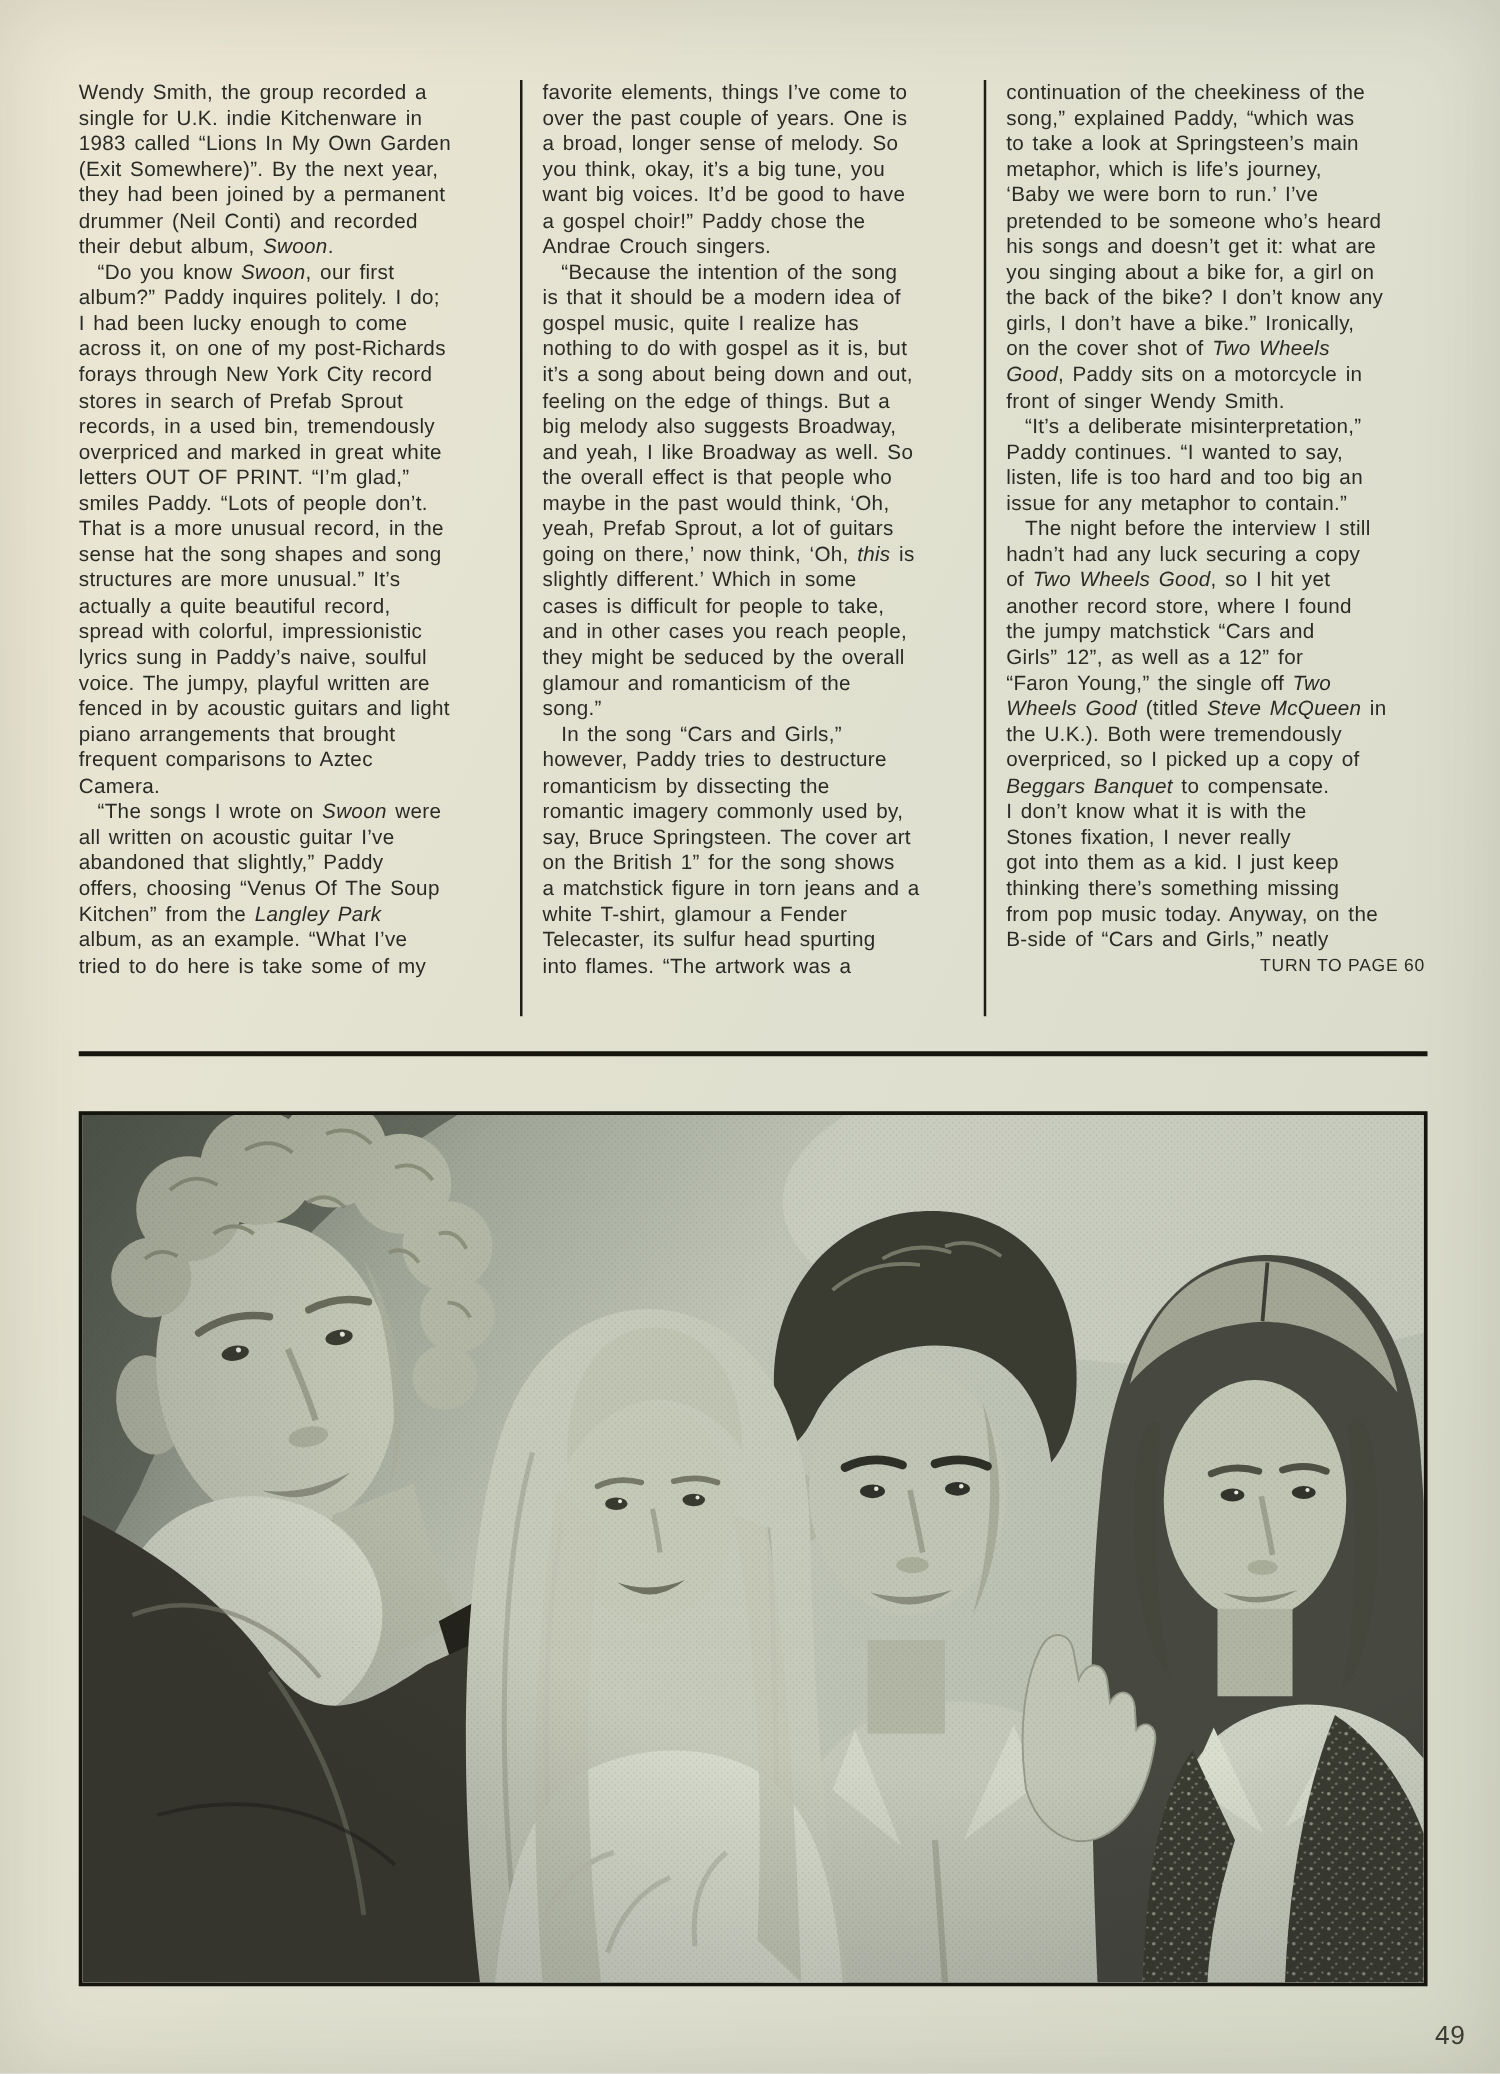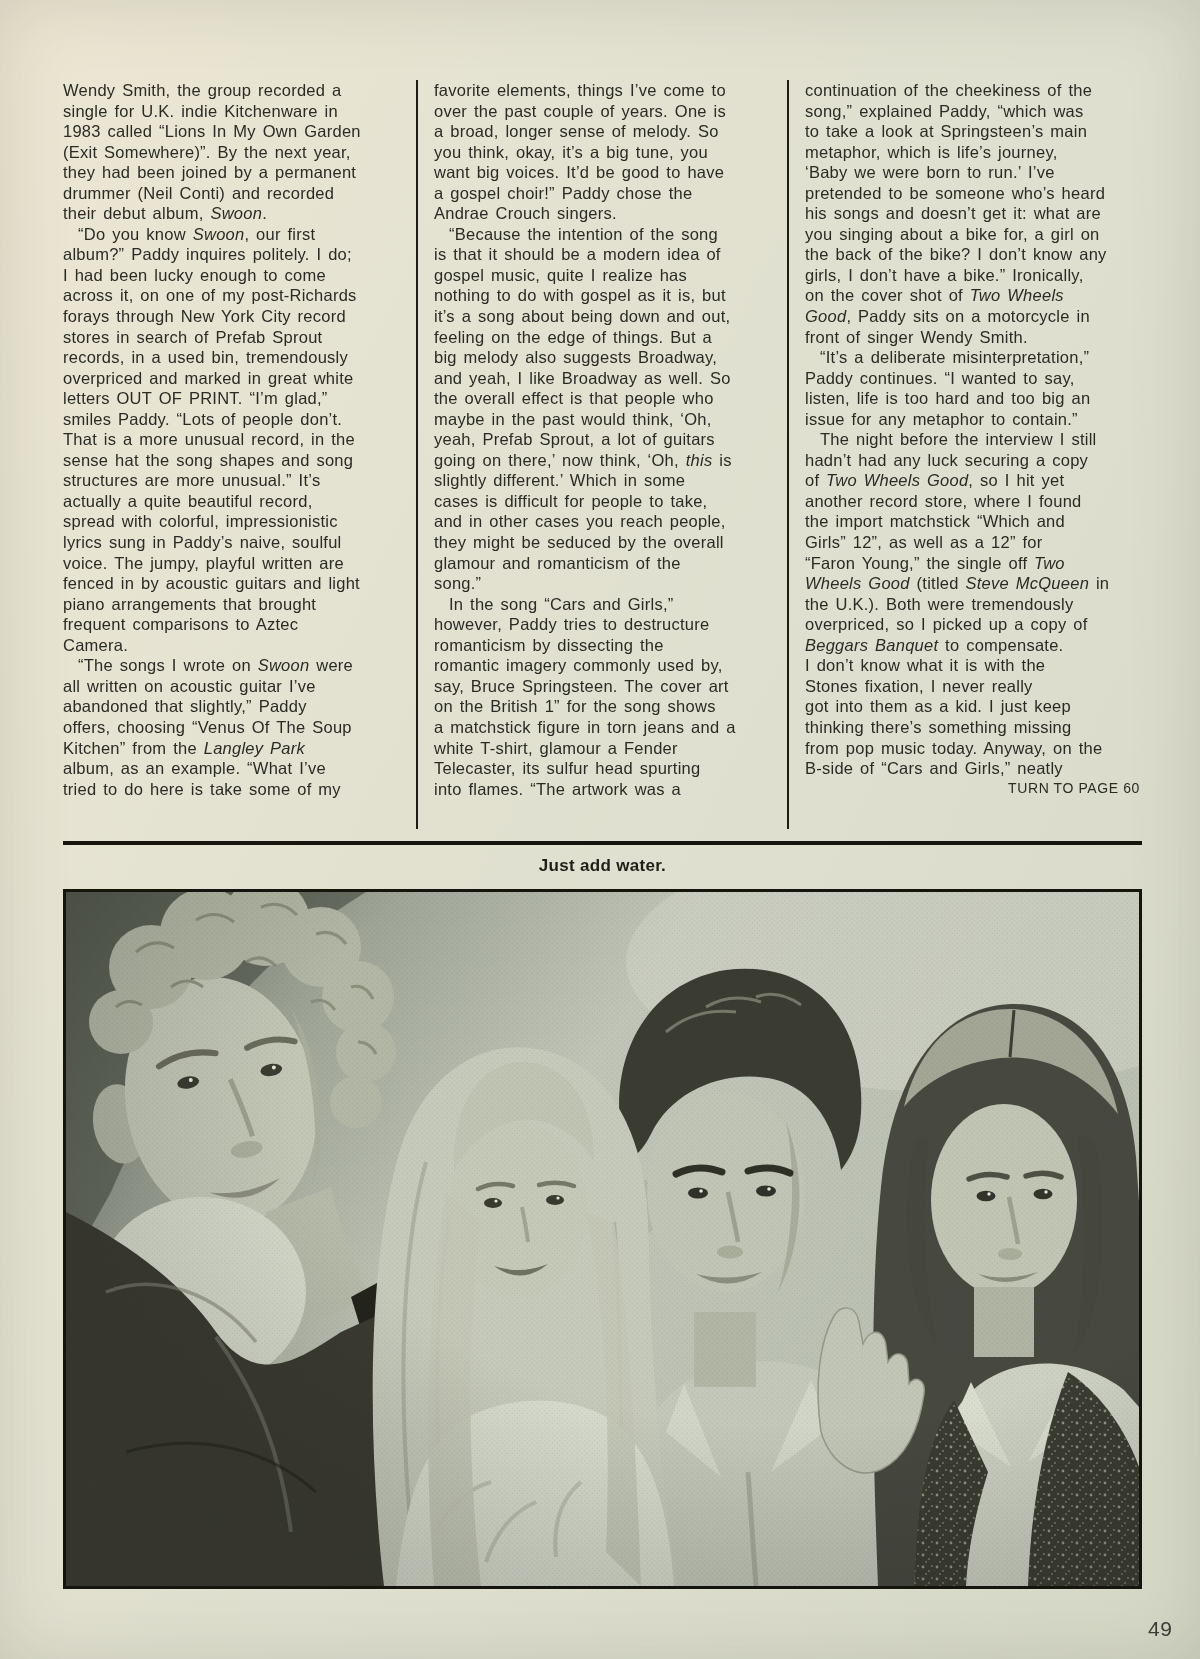--- a/index.html
+++ b/index.html
@@ -4,21 +4,21 @@
 <style>
   html,body{margin:0;padding:0;}
   body{width:1200px;height:1659px;font-family:"Liberation Sans","DejaVu Sans",sans-serif;}
   .page{
     position:relative;width:1200px;height:1659px;overflow:hidden;
     background:linear-gradient(115deg,#ece7d3 0%,#e4e2d1 30%,#dedfcf 60%,#d6d8c7 100%);
     box-shadow:inset 0 0 70px rgba(90,90,70,0.18);
     color:#26261f;
   }
   .article{
-    position:absolute;left:63px;top:80px;width:1079px;height:750px;
+    position:absolute;left:63px;top:64px;width:1079px;height:750px;
     display:flex;justify-content:space-between;
   }
   .col{width:337px;font-size:16.5px;line-height:20.55px;letter-spacing:0.25px;word-spacing:2px;color:#2b2b26;}
   .line{white-space:nowrap;}
   .line.ind{padding-left:15px;}
   .it{font-style:italic;}
   .vrule{width:2px;height:749px;background:#1d1d16;}
   .col3wrap{width:337px;position:relative;}
   .turn-note{
     position:absolute;top:700px;right:2px;
@@ -137,40 +137,39 @@
           <div class="line"><span class="it">Good</span><span>, Paddy sits on a motorcycle in</span></div>
           <div class="line"><span>front of singer Wendy Smith.</span></div>
           <div class="line ind"><span>“It’s a deliberate misinterpretation,”</span></div>
           <div class="line"><span>Paddy continues. “I wanted to say,</span></div>
           <div class="line"><span>listen, life is too hard and too big an</span></div>
           <div class="line"><span>issue for any metaphor to contain.”</span></div>
           <div class="line ind"><span>The night before the interview I still</span></div>
           <div class="line"><span>hadn’t had any luck securing a copy</span></div>
           <div class="line"><span>of </span><span class="it">Two Wheels Good</span><span>, so I hit yet</span></div>
           <div class="line"><span>another record store, where I found</span></div>
-          <div class="line"><span>the import matchstick “Which and</span></div>
+          <div class="line"><span>the jumpy matchstick “Cars and</span></div>
           <div class="line"><span>Girls” 12”, as well as a 12” for</span></div>
           <div class="line"><span>“Faron Young,” the single off </span><span class="it">Two</span></div>
           <div class="line"><span class="it">Wheels Good</span><span> (titled </span><span class="it">Steve McQueen</span><span> in</span></div>
           <div class="line"><span>the U.K.). Both were tremendously</span></div>
           <div class="line"><span>overpriced, so I picked up a copy of</span></div>
           <div class="line"><span class="it">Beggars Banquet</span><span> to compensate.</span></div>
           <div class="line"><span>I don’t know what it is with the</span></div>
           <div class="line"><span>Stones fixation, I never really</span></div>
           <div class="line"><span>got into them as a kid. I just keep</span></div>
           <div class="line"><span>thinking there’s something missing</span></div>
           <div class="line"><span>from pop music today. Anyway, on the</span></div>
           <div class="line"><span>B-side of “Cars and Girls,” neatly</span></div>
         </div>
       <div class="turn-note">TURN TO PAGE 60</div>
     </div>
   </div>
 
   <div class="hrule"></div>
-  <div class="caption">Just add water.</div>
 
   <div class="photo">
     <svg viewBox="0 0 1073 694" preserveAspectRatio="none">
       <defs>
         <linearGradient id="g1" x1="0%" y1="0%" x2="100%" y2="45%">
           <stop offset="0%" stop-color="#6c7166"></stop>
           <stop offset="22%" stop-color="#9aa092"></stop>
           <stop offset="50%" stop-color="#c0c5b7"></stop>
           <stop offset="100%" stop-color="#b9bfb1"></stop>
         </linearGradient>

